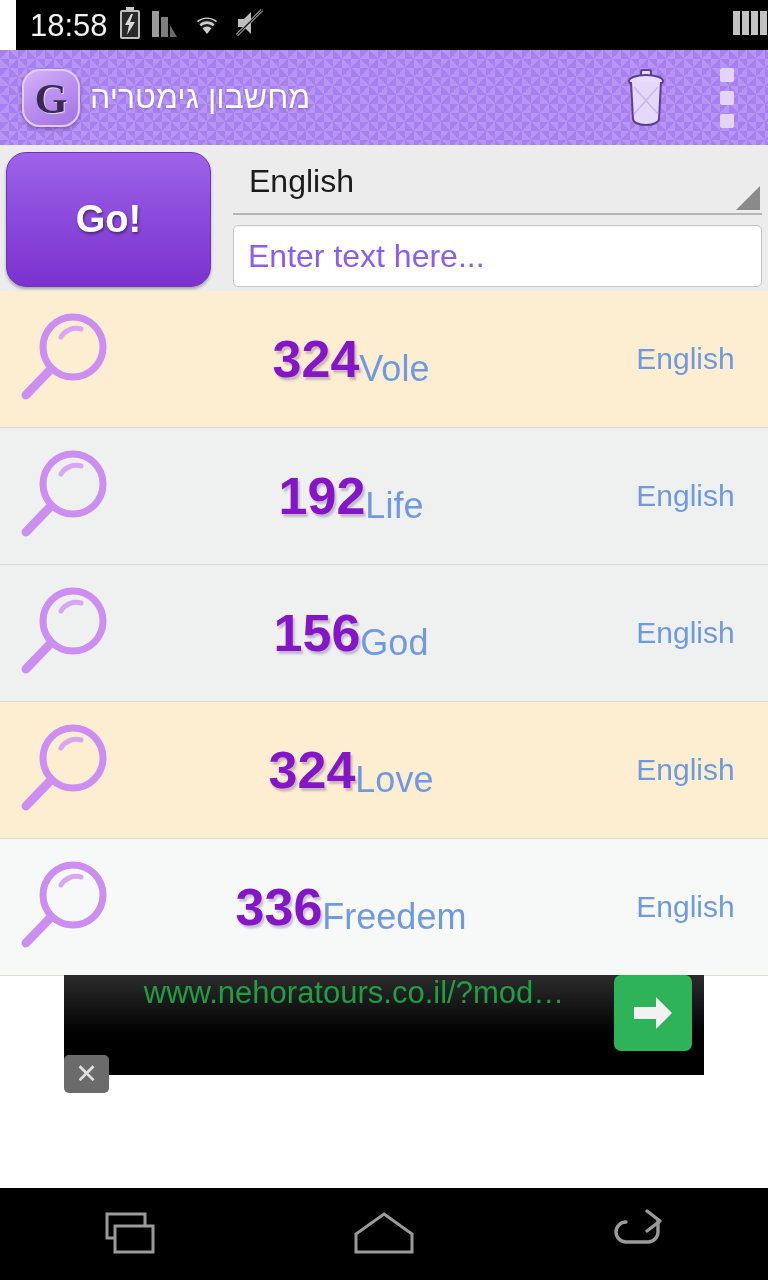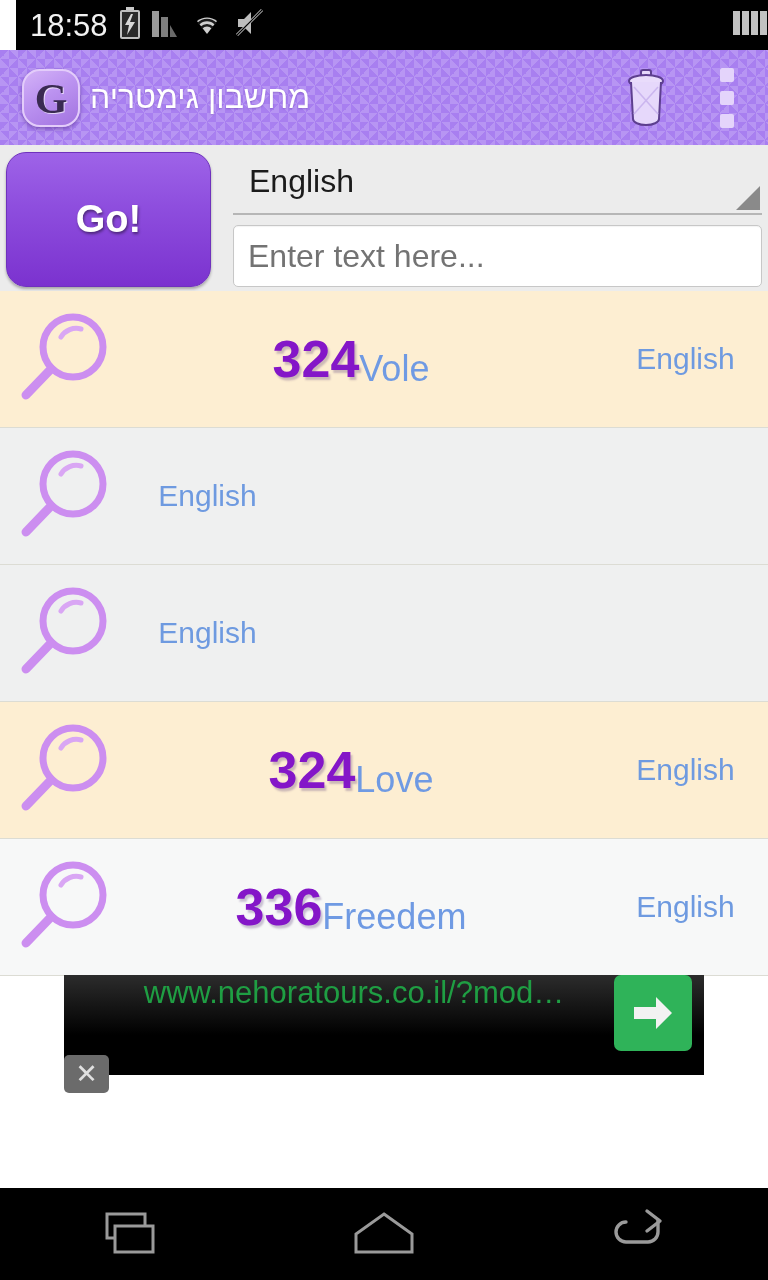--- a/index.html
+++ b/index.html
@@ -86,21 +86,21 @@
     border-left:24px solid transparent;
     border-bottom:24px solid #8a8a8a;
   }
   .text-input{
     margin:10px 6px 0 14px; height:62px; background:#fff;
     border:1px solid #c7c7c7; border-radius:5px;
     display:flex; align-items:center; padding:0 14px;
     box-shadow:inset 0 1px 1px rgba(0,0,0,.05);
     cursor:text;
   }
-  .text-input-placeholder{ font-size:32px; color:#737373; }
+  .text-input-placeholder{ font-size:32px; color:#8b5cf6; }
 
   
   .result-list{ position:absolute; top:291px; left:0; width:768px; }
   .result-row{
     position:relative; width:768px; height:137px;
     border-bottom:1px solid #dcdcd4;
     display:flex; align-items:center;
   }
   .row-cream{ background:#fdeed2; }
   .row-gray{ background:#eff0f0; }
@@ -269,29 +269,37 @@
       <div class="row-lang">English</div>
     </div>
     <div class="result-row row-gray">
       <div class="row-icon">
     <svg width="100" height="104" viewBox="0 0 100 104">
       <circle cx="60" cy="40" r="30" fill="none" stroke="#cc8ef0" stroke-width="7"></circle>
       <path d="M48 30 A18 18 0 0 1 68 22" fill="none" stroke="#d9a6f4" stroke-width="5" stroke-linecap="round"></path>
       <line x1="38" y1="62" x2="13" y2="88" stroke="#cc8ef0" stroke-width="9" stroke-linecap="round"></line>
     </svg>
       </div>
+      <div class="row-center">
+        <div class="row-value">192</div>
+        <div class="row-word">Life</div>
+      </div>
       <div class="row-lang">English</div>
     </div>
     <div class="result-row row-gray">
       <div class="row-icon">
     <svg width="100" height="104" viewBox="0 0 100 104">
       <circle cx="60" cy="40" r="30" fill="none" stroke="#cc8ef0" stroke-width="7"></circle>
       <path d="M48 30 A18 18 0 0 1 68 22" fill="none" stroke="#d9a6f4" stroke-width="5" stroke-linecap="round"></path>
       <line x1="38" y1="62" x2="13" y2="88" stroke="#cc8ef0" stroke-width="9" stroke-linecap="round"></line>
     </svg>
+      </div>
+      <div class="row-center">
+        <div class="row-value">156</div>
+        <div class="row-word">God</div>
       </div>
       <div class="row-lang">English</div>
     </div>
     <div class="result-row row-cream">
       <div class="row-icon">
     <svg width="100" height="104" viewBox="0 0 100 104">
       <circle cx="60" cy="40" r="30" fill="none" stroke="#cc8ef0" stroke-width="7"></circle>
       <path d="M48 30 A18 18 0 0 1 68 22" fill="none" stroke="#d9a6f4" stroke-width="5" stroke-linecap="round"></path>
       <line x1="38" y1="62" x2="13" y2="88" stroke="#cc8ef0" stroke-width="9" stroke-linecap="round"></line>
     </svg>

